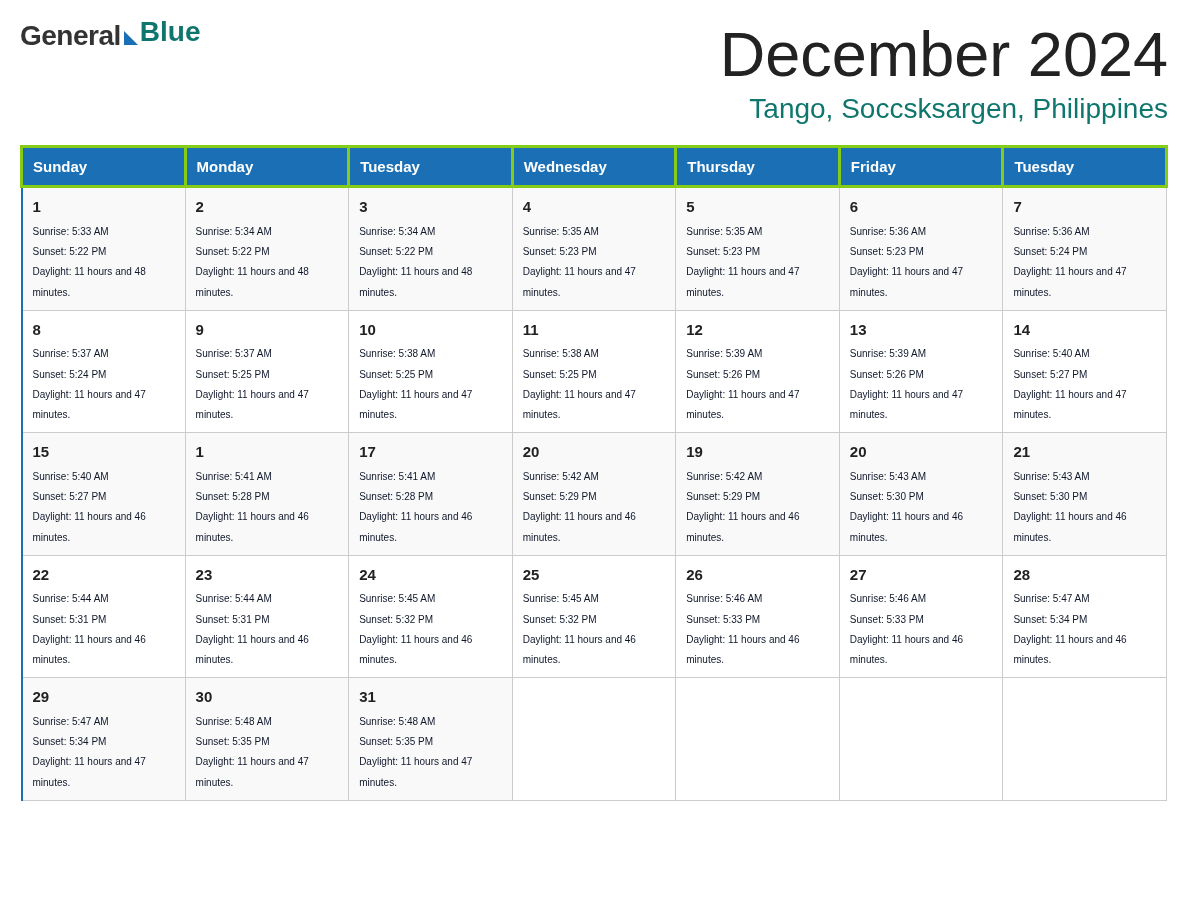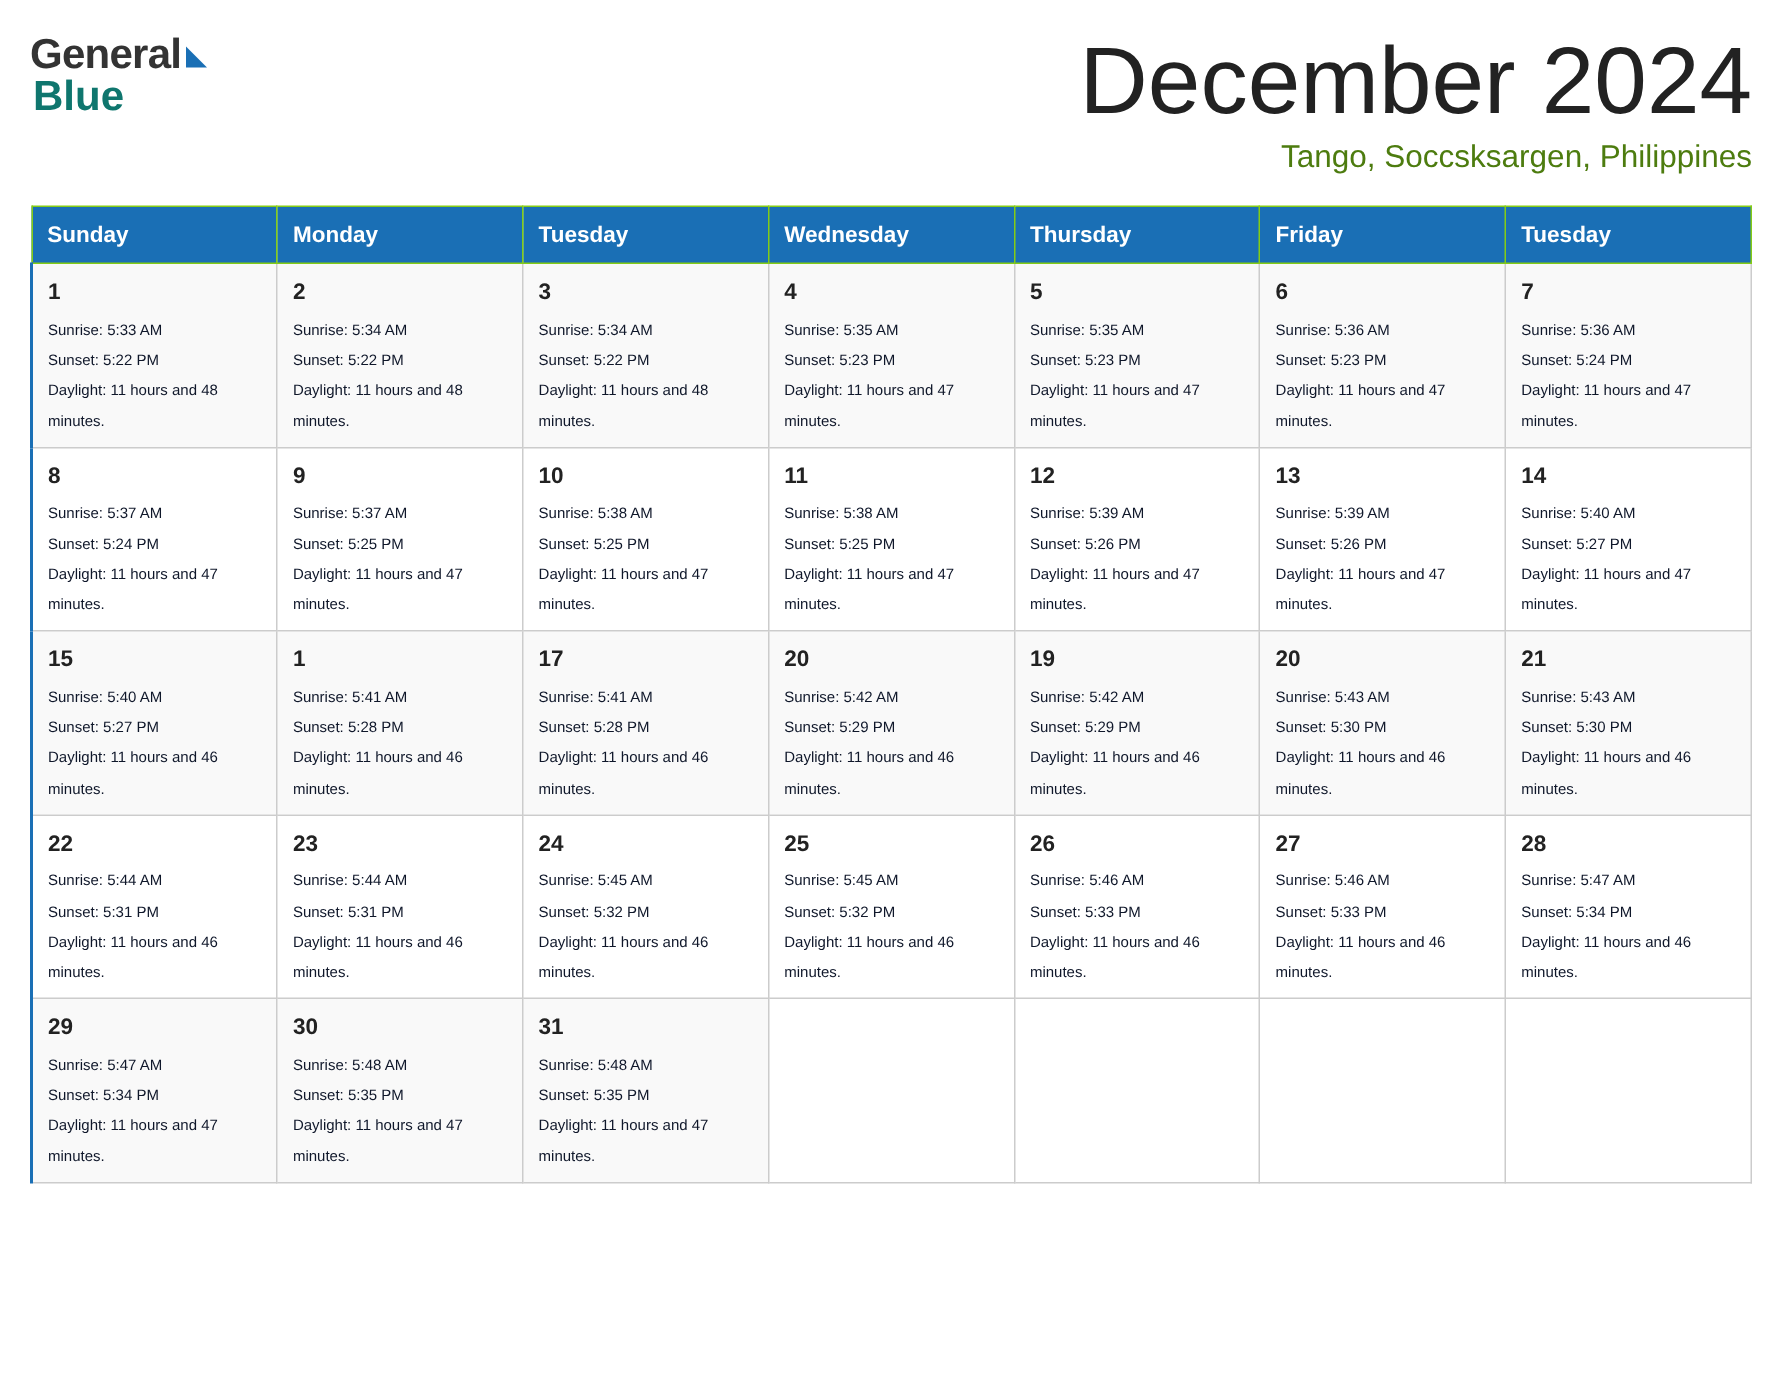--- a/index.html
+++ b/index.html
@@ -14,21 +14,21 @@
       margin: 0 auto;
     }
     .header {
       display: flex;
       justify-content: space-between;
       align-items: flex-start;
       margin-bottom: 20px;
     }
     .logo {
       display: flex;
-      flex-direction: column;
+      flex-direction: row;
       align-items: flex-start;
     }
     .logo-top {
       display: flex;
       align-items: center;
     }
     .logo-general {
       font-size: 28px;
       font-weight: bold;
       color: #333;
@@ -53,37 +53,37 @@
     .title-block {
       text-align: right;
     }
     .month-title {
       font-size: 63px;
       font-weight: normal;
       color: #222;
       line-height: 1.1;
     }
     .location-title {
-      font-size: 21px;
-      color: #4d7c0f;
+      font-size: 28px;
+      color: #0f766e;
       margin-top: 4px;
     }
     table {
       width: 100%;
       border-collapse: collapse;
       font-size: 13.5px;
     }
     thead tr th {
       background-color: #1a6fb5;
       color: #fff;
       text-align: left;
       padding: 10px 10px;
       font-size: 15px;
       font-weight: bold;
-      border: 1px solid #84cc16;
+      border: 3px solid #84cc16;
     }
     tbody tr td {
       vertical-align: top;
       padding: 8px 10px;
       border: 1px solid #ccc;
       min-height: 90px;
       width: 14.28%;
       line-height: 1.5;
     }
     .day-number {

